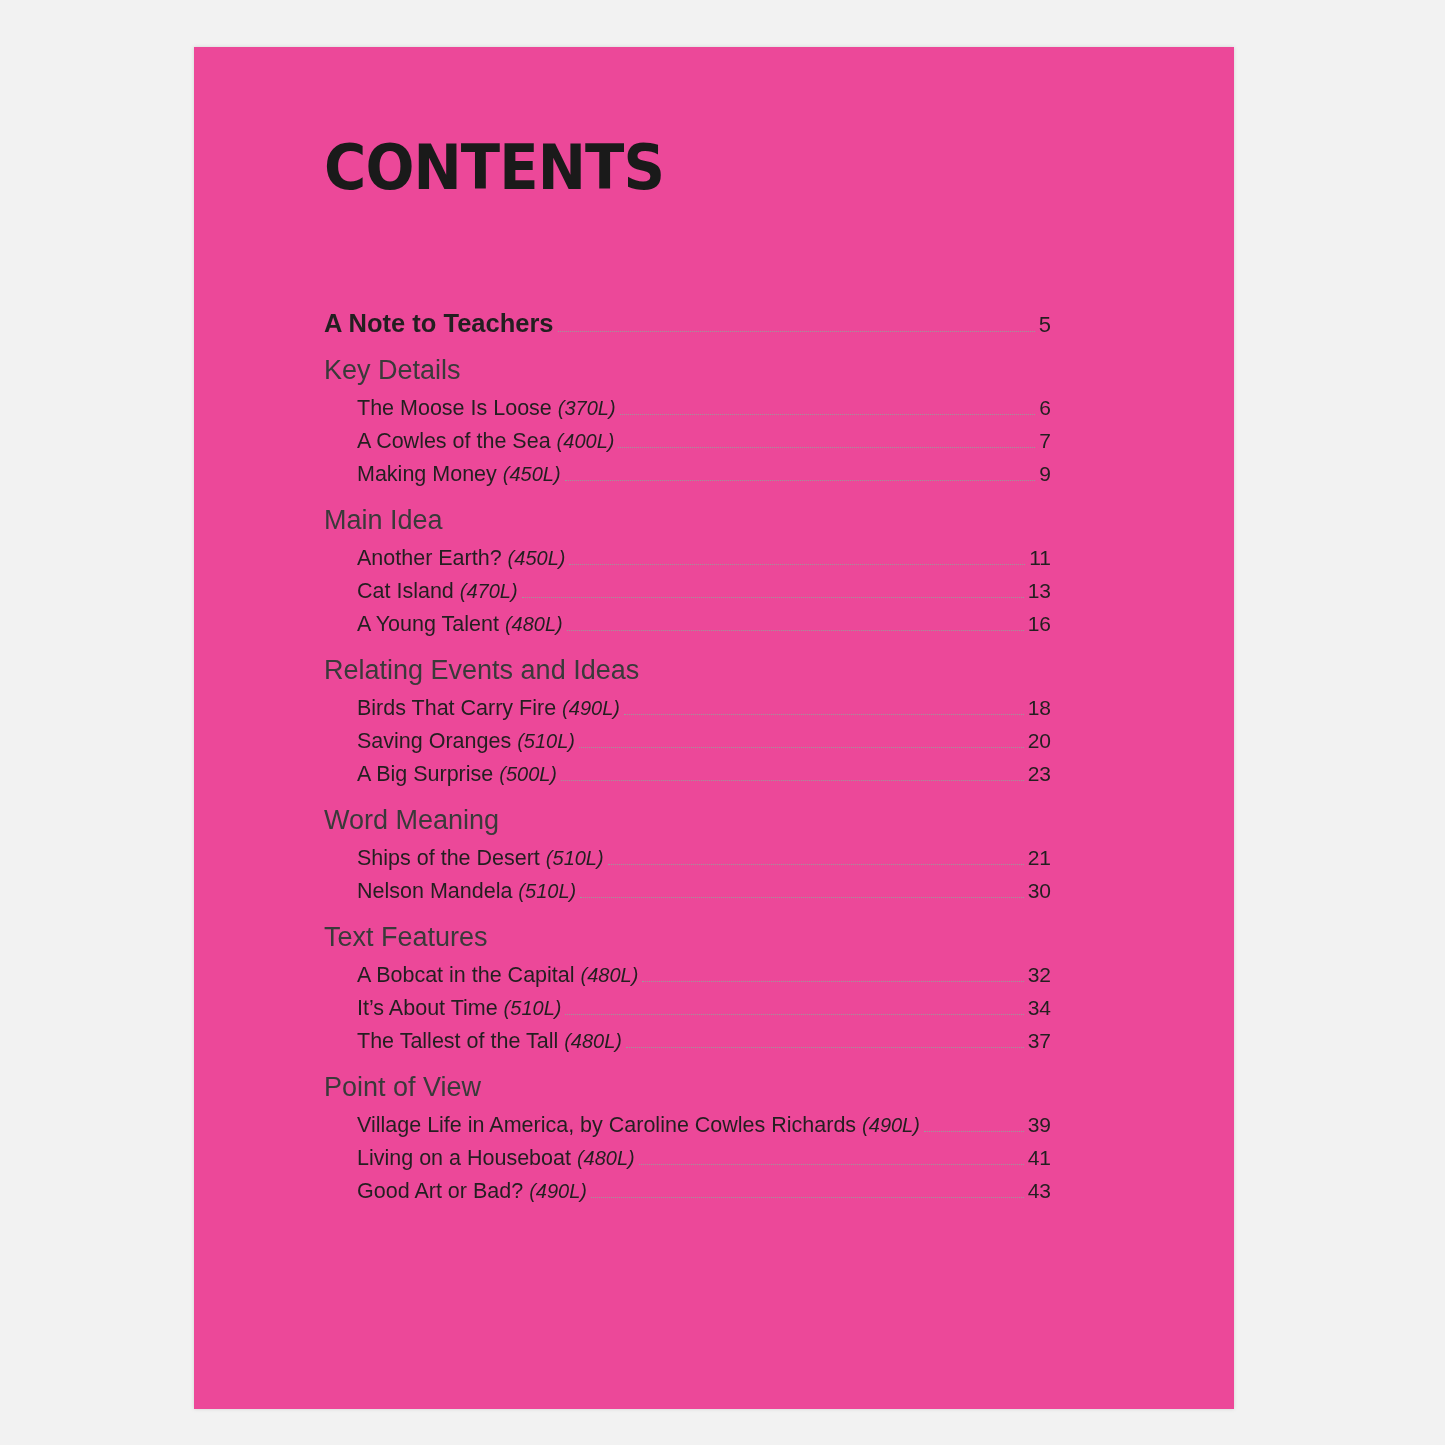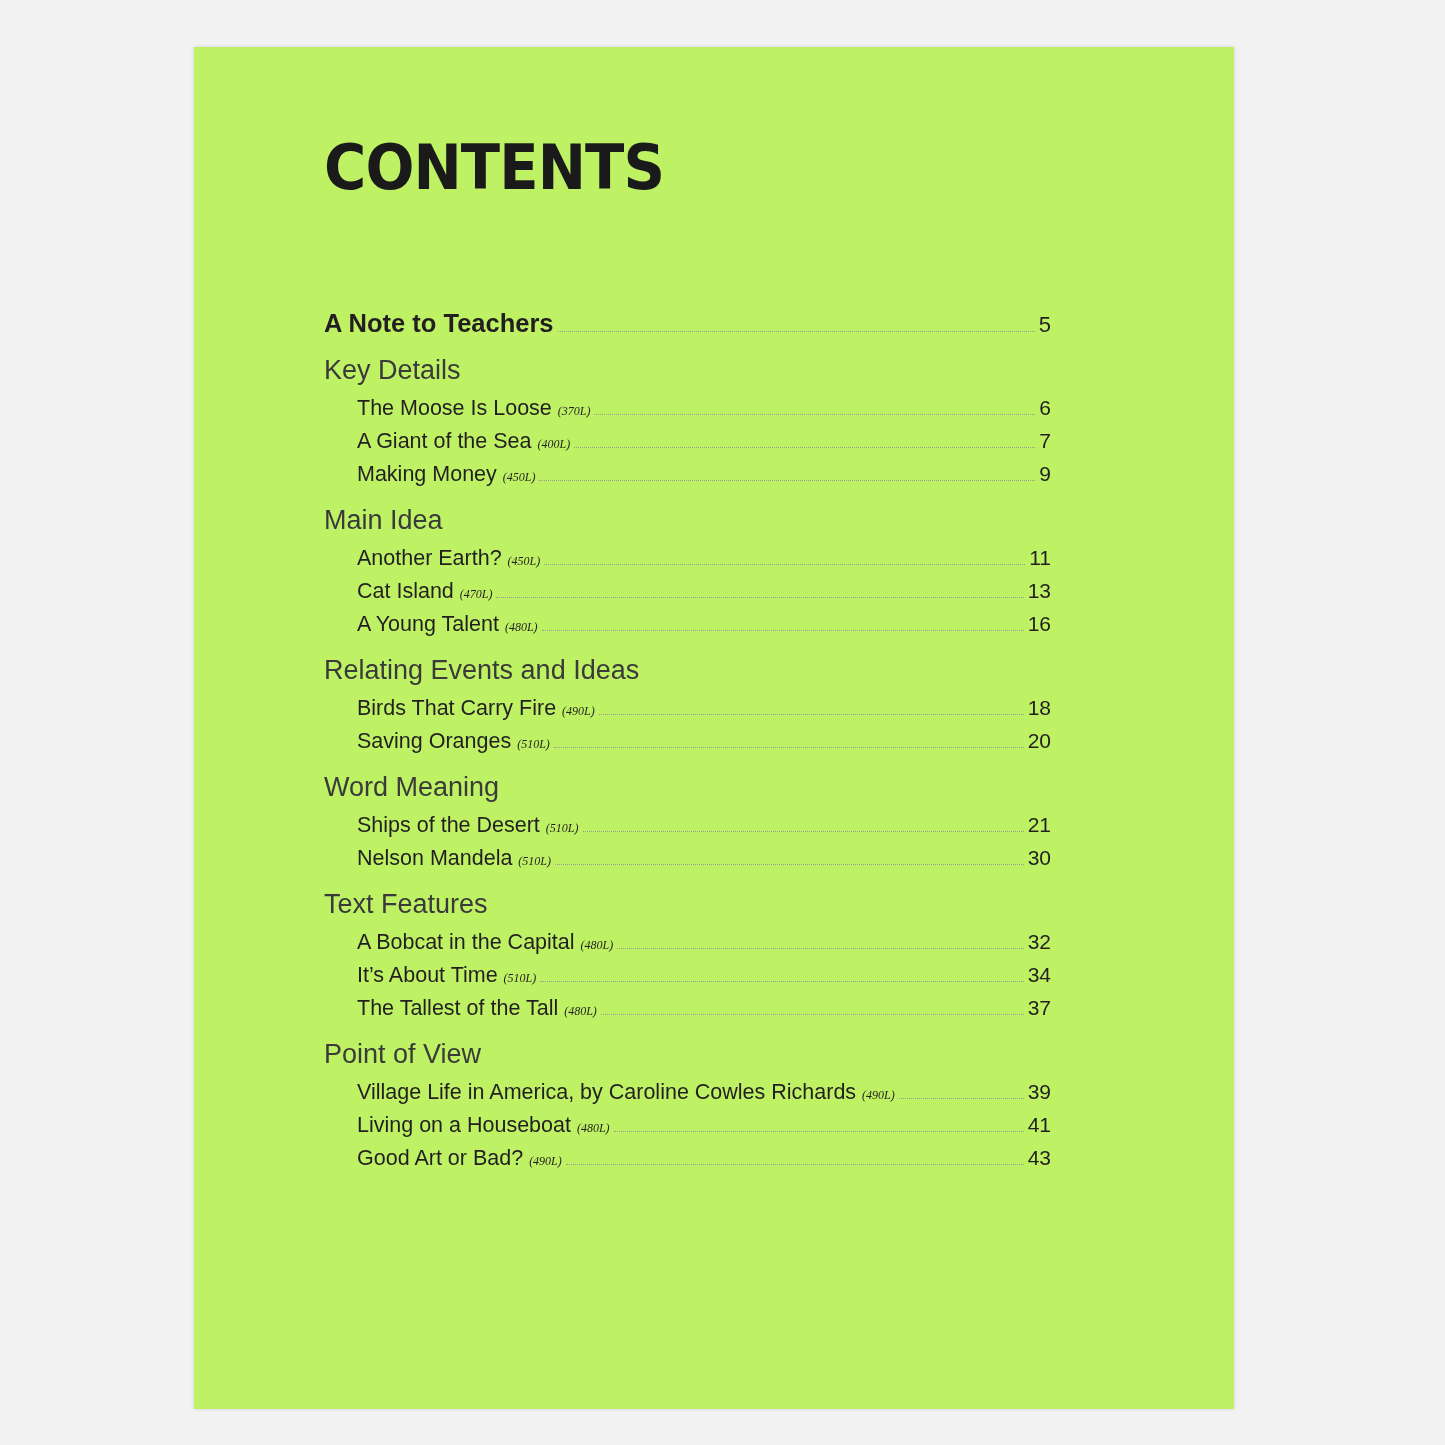--- a/index.html
+++ b/index.html
@@ -12,21 +12,21 @@
     background: #f2f2f2;
     font-family: "Liberation Sans", sans-serif;
     overflow: hidden;
   }
   .page {
     position: absolute;
     left: 194px;
     top: 47px;
     width: 1040px;
     height: 1362px;
-    background: #bef264;
+    background: #ec4899;
     box-shadow: 0 0 4px rgba(0,0,0,0.13);
   }
   .page-inner {
     position: absolute;
     left: 130px;
     top: 90px;
     right: 60px;
   }
   .toc-title {
     font-family: "DejaVu Sans", sans-serif;
@@ -88,22 +88,21 @@
   .row-entry {
     margin-bottom: 8px;
     padding-left: 33px;
     box-sizing: border-box;
   }
   .row-entry .txt {
     font-size: 21.5px;
   }
   .row-entry .txt .lex {
     font-style: italic;
-    font-size: 12px;
-    font-family: Liberation Serif, serif;
+    font-size: 20px;
   }
   .row-entry .pg {
     font-size: 21px;
   }
   .section {
     margin-bottom: 18px;
   }
 </style>
 </head>
 <body>
@@ -123,21 +122,21 @@
 
       <div id="sections">
           <div class="section">
             <div class="section-head">Key Details</div>
             <div class="row row-entry">
               <span class="txt"><span>The Moose Is Loose</span> <span class="lex"> (370L)</span></span>
               <span class="leader"></span>
               <span class="pg">6</span>
             </div>
             <div class="row row-entry">
-              <span class="txt"><span>A Giant of the Sea</span> <span class="lex"> (400L)</span></span>
+              <span class="txt"><span>A Cowles of the Sea</span> <span class="lex"> (400L)</span></span>
               <span class="leader"></span>
               <span class="pg">7</span>
             </div>
             <div class="row row-entry">
               <span class="txt"><span>Making Money</span> <span class="lex"> (450L)</span></span>
               <span class="leader"></span>
               <span class="pg">9</span>
             </div>
           </div>
           <div class="section">
@@ -162,20 +161,25 @@
             <div class="section-head">Relating Events and Ideas</div>
             <div class="row row-entry">
               <span class="txt"><span>Birds That Carry Fire</span> <span class="lex"> (490L)</span></span>
               <span class="leader"></span>
               <span class="pg">18</span>
             </div>
             <div class="row row-entry">
               <span class="txt"><span>Saving Oranges</span> <span class="lex"> (510L)</span></span>
               <span class="leader"></span>
               <span class="pg">20</span>
+            </div>
+            <div class="row row-entry">
+              <span class="txt"><span>A Big Surprise</span> <span class="lex"> (500L)</span></span>
+              <span class="leader"></span>
+              <span class="pg">23</span>
             </div>
           </div>
           <div class="section">
             <div class="section-head">Word Meaning</div>
             <div class="row row-entry">
               <span class="txt"><span>Ships of the Desert</span> <span class="lex"> (510L)</span></span>
               <span class="leader"></span>
               <span class="pg">21</span>
             </div>
             <div class="row row-entry">

